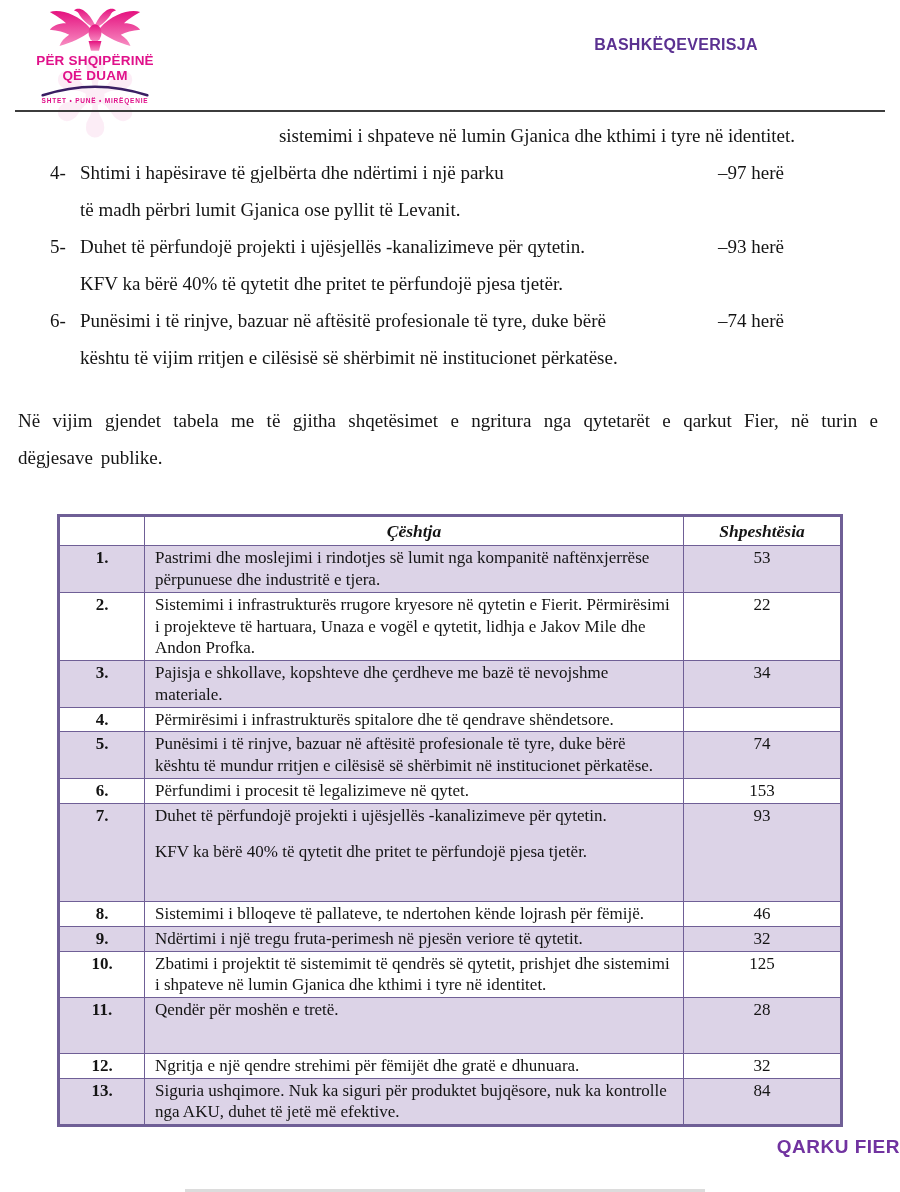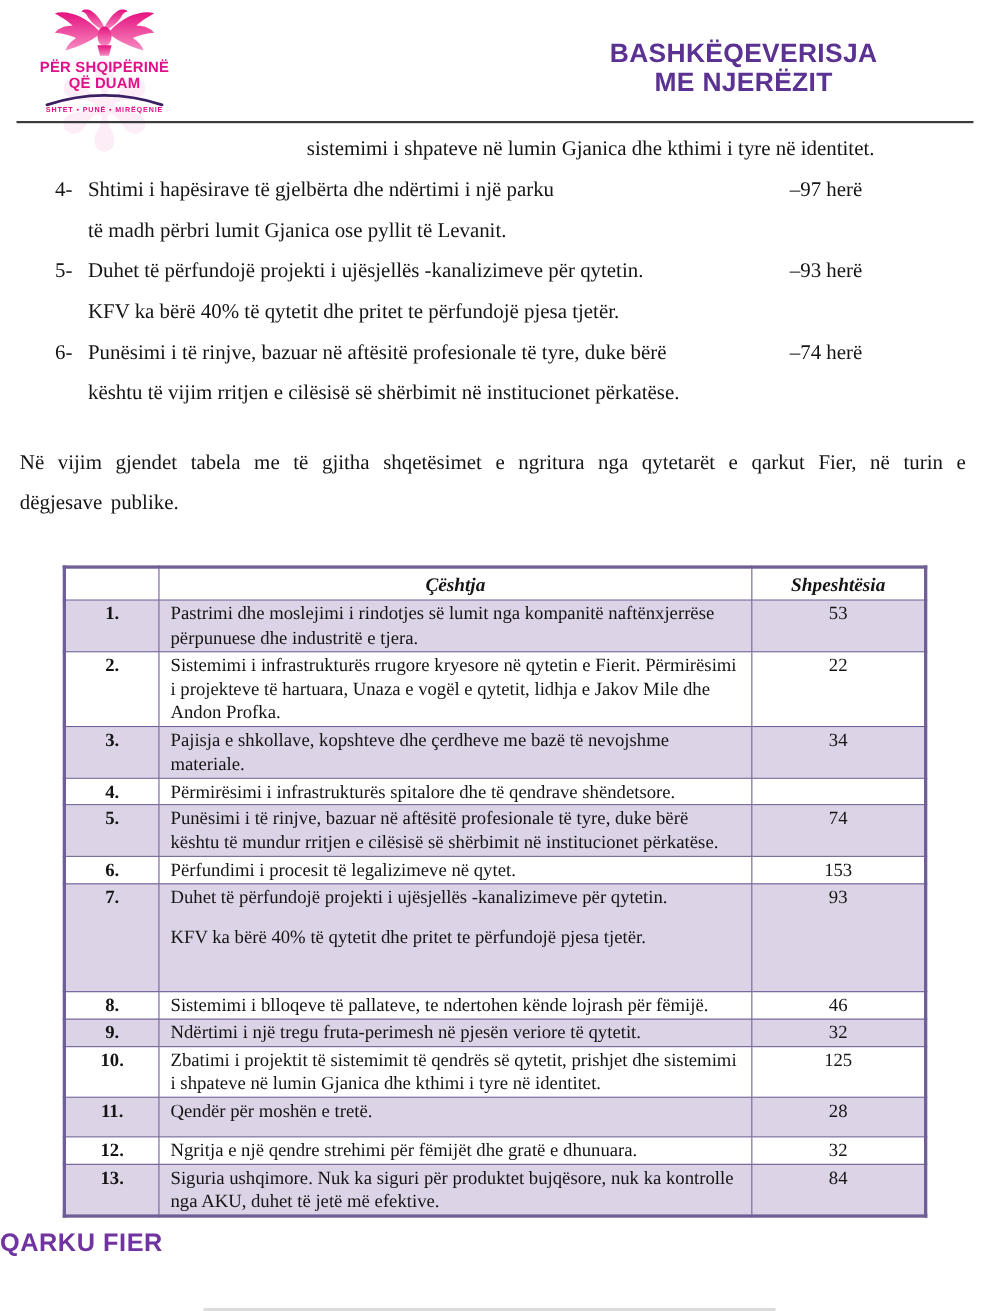--- a/index.html
+++ b/index.html
@@ -30,21 +30,21 @@
     font-size:13.5px;line-height:1.1;color:var(--brand-magenta);letter-spacing:.2px;
   }
   .logo-arc svg{width:128px;height:12px;display:block;margin:1px auto 0;}
   .logo-tagline{
     font-family:"Liberation Sans",sans-serif;font-weight:bold;
     font-size:6.5px;color:var(--brand-magenta);letter-spacing:.8px;margin-top:0;
   }
   .doc-title{
     position:absolute;left:552px;top:36px;width:248px;text-align:center;
     font-family:"Liberation Sans",sans-serif;font-weight:800;
-    font-size:24px;line-height:1.12;color:var(--brand-purple);letter-spacing:.3px;
+    font-size:16px;line-height:1.12;color:var(--brand-purple);letter-spacing:.3px;
   }
   .header-rule{
     position:absolute;top:110px;left:15px;width:870px;height:0;
     border-top:2px solid #3c3c3c;
   }
 
   
   .list-block{
     margin:5px 105px 0 50px;font-size:19px;line-height:37px;position:relative;
   }
@@ -71,27 +71,27 @@
   }
   table.issues th{
     font-style:italic;font-weight:bold;text-align:center;font-size:17.5px;padding:3px 10px;
   }
   td.td-num{width:86px;text-align:center;font-weight:bold;}
   td.td-freq{width:158px;text-align:center;}
   tr.shaded td{background:var(--row-shade);}
   td.td-issue p{margin:0;}
   td.td-issue p.gap{margin-top:15px;}
   tr.tall2 td.td-issue{padding-bottom:38px;}
-  tr.tall1 td.td-issue{padding-bottom:12px;}
+  tr.tall1 td.td-issue{padding-bottom:32px;}
 
   
   .footer{
-    text-align:left;margin-top:9px;
+    text-align:right;margin-top:9px;
     font-family:"Liberation Sans",sans-serif;font-weight:800;
-    font-size:23px;color:#7133a0;letter-spacing:.5px;
+    font-size:19px;color:#7133a0;letter-spacing:.5px;
   }
   .bottom-edge{
     position:absolute;bottom:0;left:185px;width:520px;height:3px;background:#dcdcdc;
   }
 </style>
 </head>
 <body>
 
 <div class="page">
 
@@ -125,21 +125,20 @@
           <svg viewBox="0 0 130 14" xmlns="http://www.w3.org/2000/svg" aria-hidden="true">
             <path d="M4 12 Q65 -8 126 12" fill="none" stroke="#3a1f63" stroke-width="3" stroke-linecap="round"></path>
           </svg>
         </div>
         <div class="logo-tagline">SHTET • PUNË • MIRËQENIE</div>
       </div>
     </div>
 
     <div class="doc-title">
       <div>BASHKËQEVERISJA</div>
-      <div>ME NJERËZIT</div>
     </div>
 
     <div class="header-rule"></div>
   </div>
 
   <div class="list-block">
     <div class="cont-line">sistemimi i shpateve në lumin Gjanica dhe kthimi i tyre në identitet.</div>
 
   <div class="list-item">
     <span class="li-num">4-</span>

